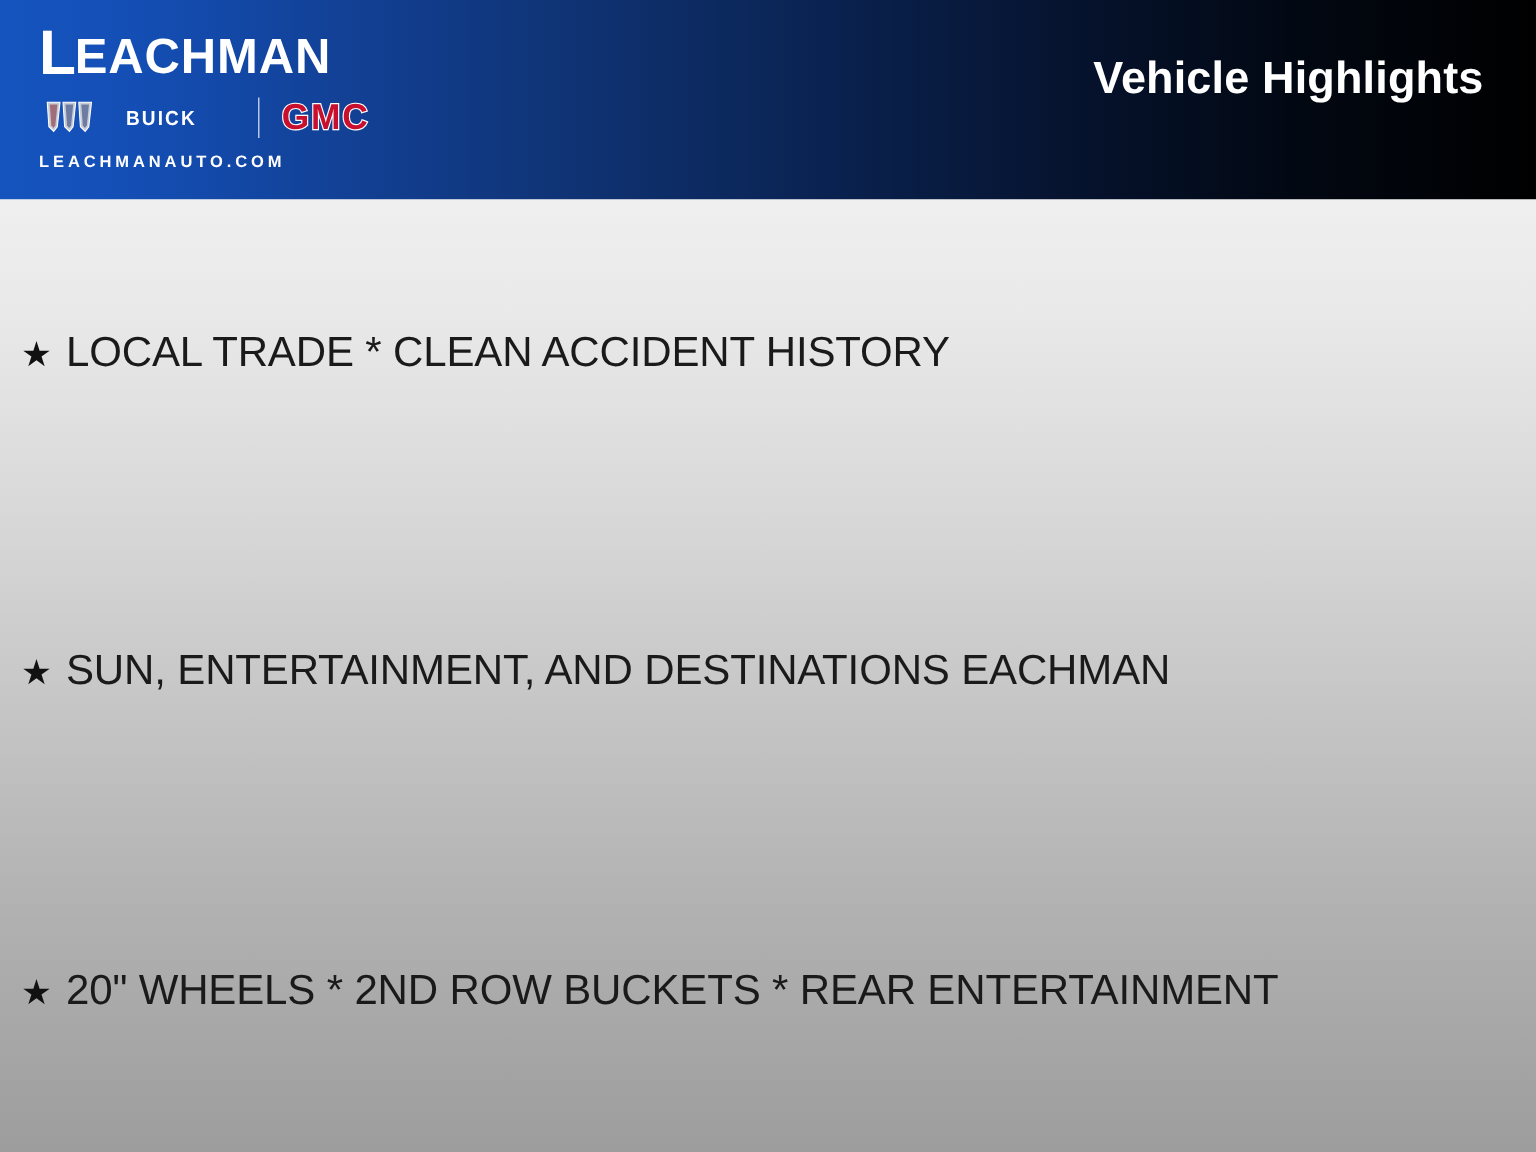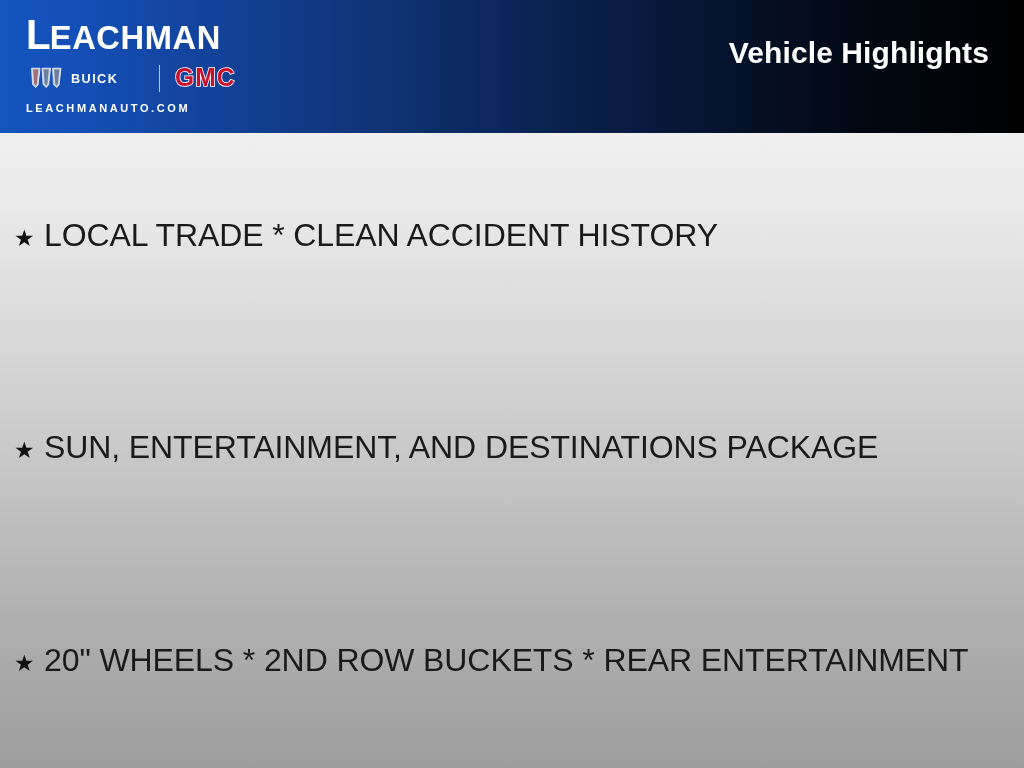--- a/index.html
+++ b/index.html
@@ -61,21 +61,21 @@
     width: 262px;
     height: 34px;
     margin-top: 4px;
     display: flex;
     align-items: center;
   }
 
   #buick-lockup {
     display: flex;
     align-items: center;
-    gap: 7px;
+    gap: 20px;
     margin-left: 4px;
     justify-content: center;
   }
 
   #buick-trishield { display: block; width: 34px; height: 24px; }
   #buick-word { display: block; width: 74px; height: 14px; }
 
   #brand-divider {
     width: 1px;
     height: 27px;
@@ -147,21 +147,21 @@
     width: 30px;
     color: #111111;
     font-size: 23px;
     line-height: 34px;
     font-family: "DejaVu Sans", sans-serif;
   }
 
   .highlight-text {
     display: inline-block;
     color: #1a1a1a;
-    font-size: 32px;
+    font-size: 28px;
     line-height: 34px;
     font-family: "Liberation Sans", sans-serif;
     letter-spacing: -0.1px;
   }
 </style>
 </head>
 <body>
 
 <div id="page">
 
@@ -209,21 +209,21 @@
   <div id="content">
     <ul id="highlights-list">
 
       <li class="highlight-item item-0">
         <span class="bullet-star">★</span>
         <span class="highlight-text">LOCAL TRADE * CLEAN ACCIDENT HISTORY</span>
       </li>
 
       <li class="highlight-item item-1">
         <span class="bullet-star">★</span>
-        <span class="highlight-text">SUN, ENTERTAINMENT, AND DESTINATIONS PACKAGE</span>
+        <span class="highlight-text">SUN, ENTERTAINMENT, AND DESTINATIONS EACHMAN</span>
       </li>
 
       <li class="highlight-item item-2">
         <span class="bullet-star">★</span>
         <span class="highlight-text">20" WHEELS * 2ND ROW BUCKETS * REAR ENTERTAINMENT</span>
       </li>
 
     </ul>
   </div>
 

